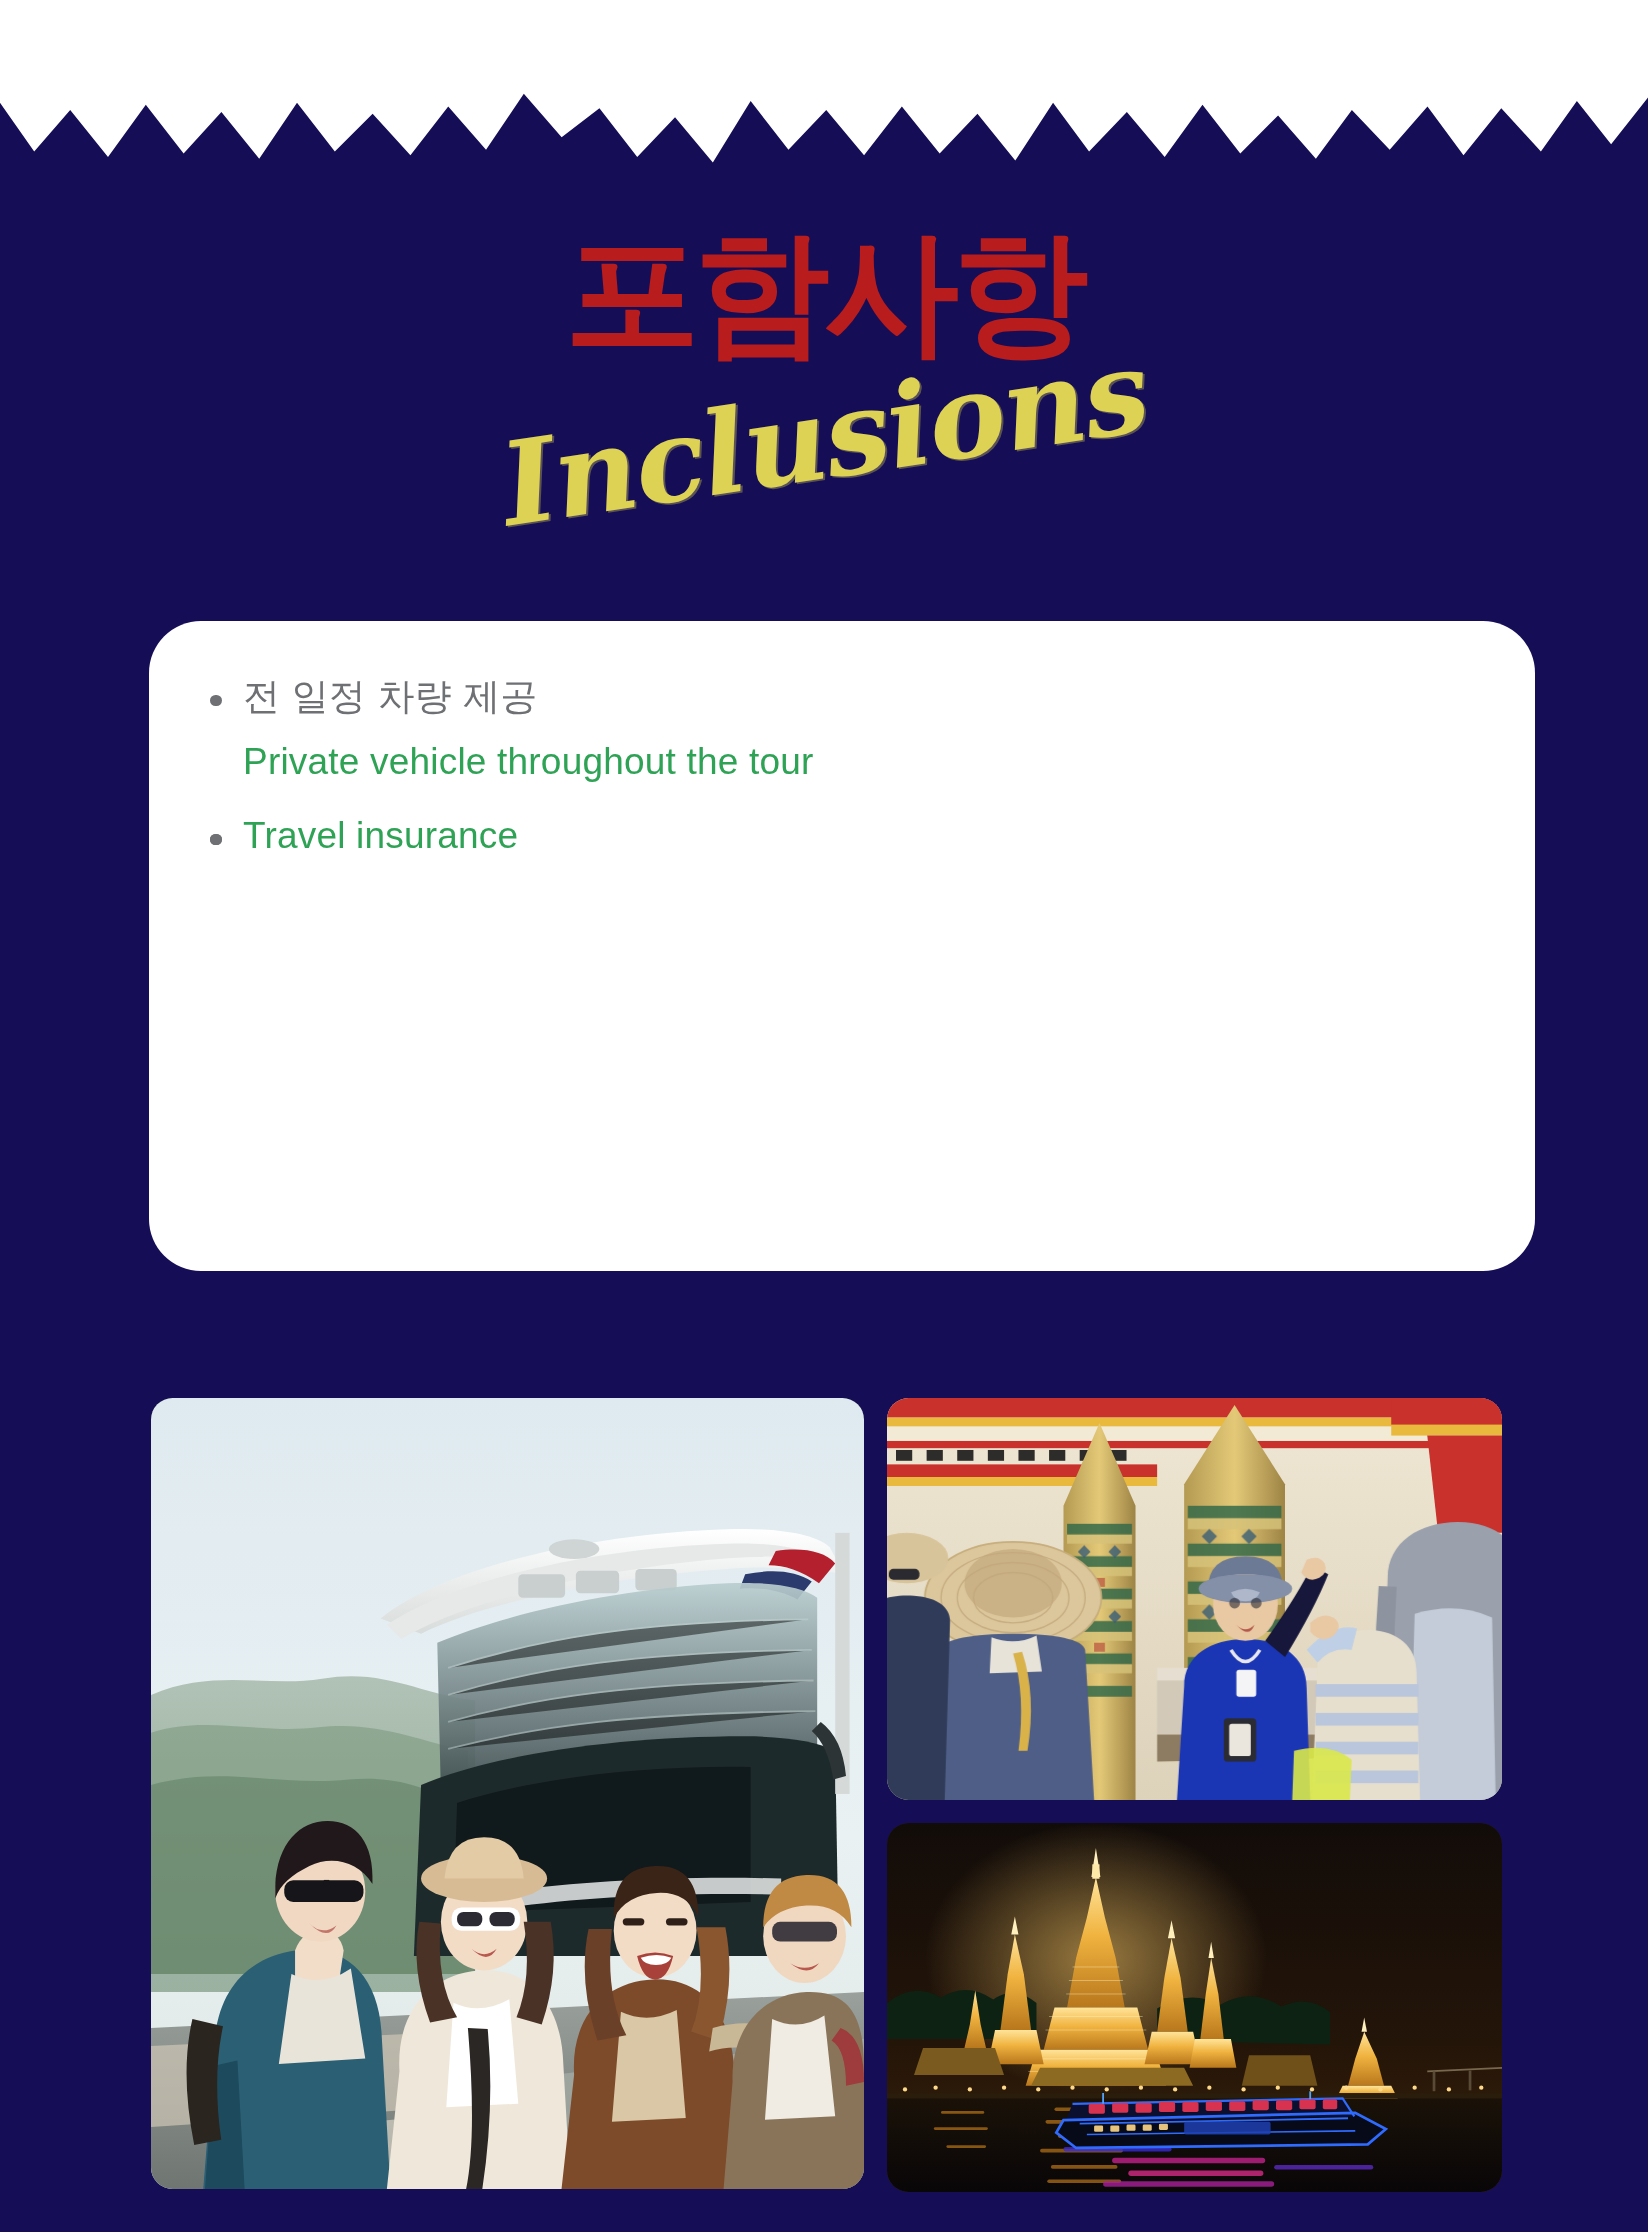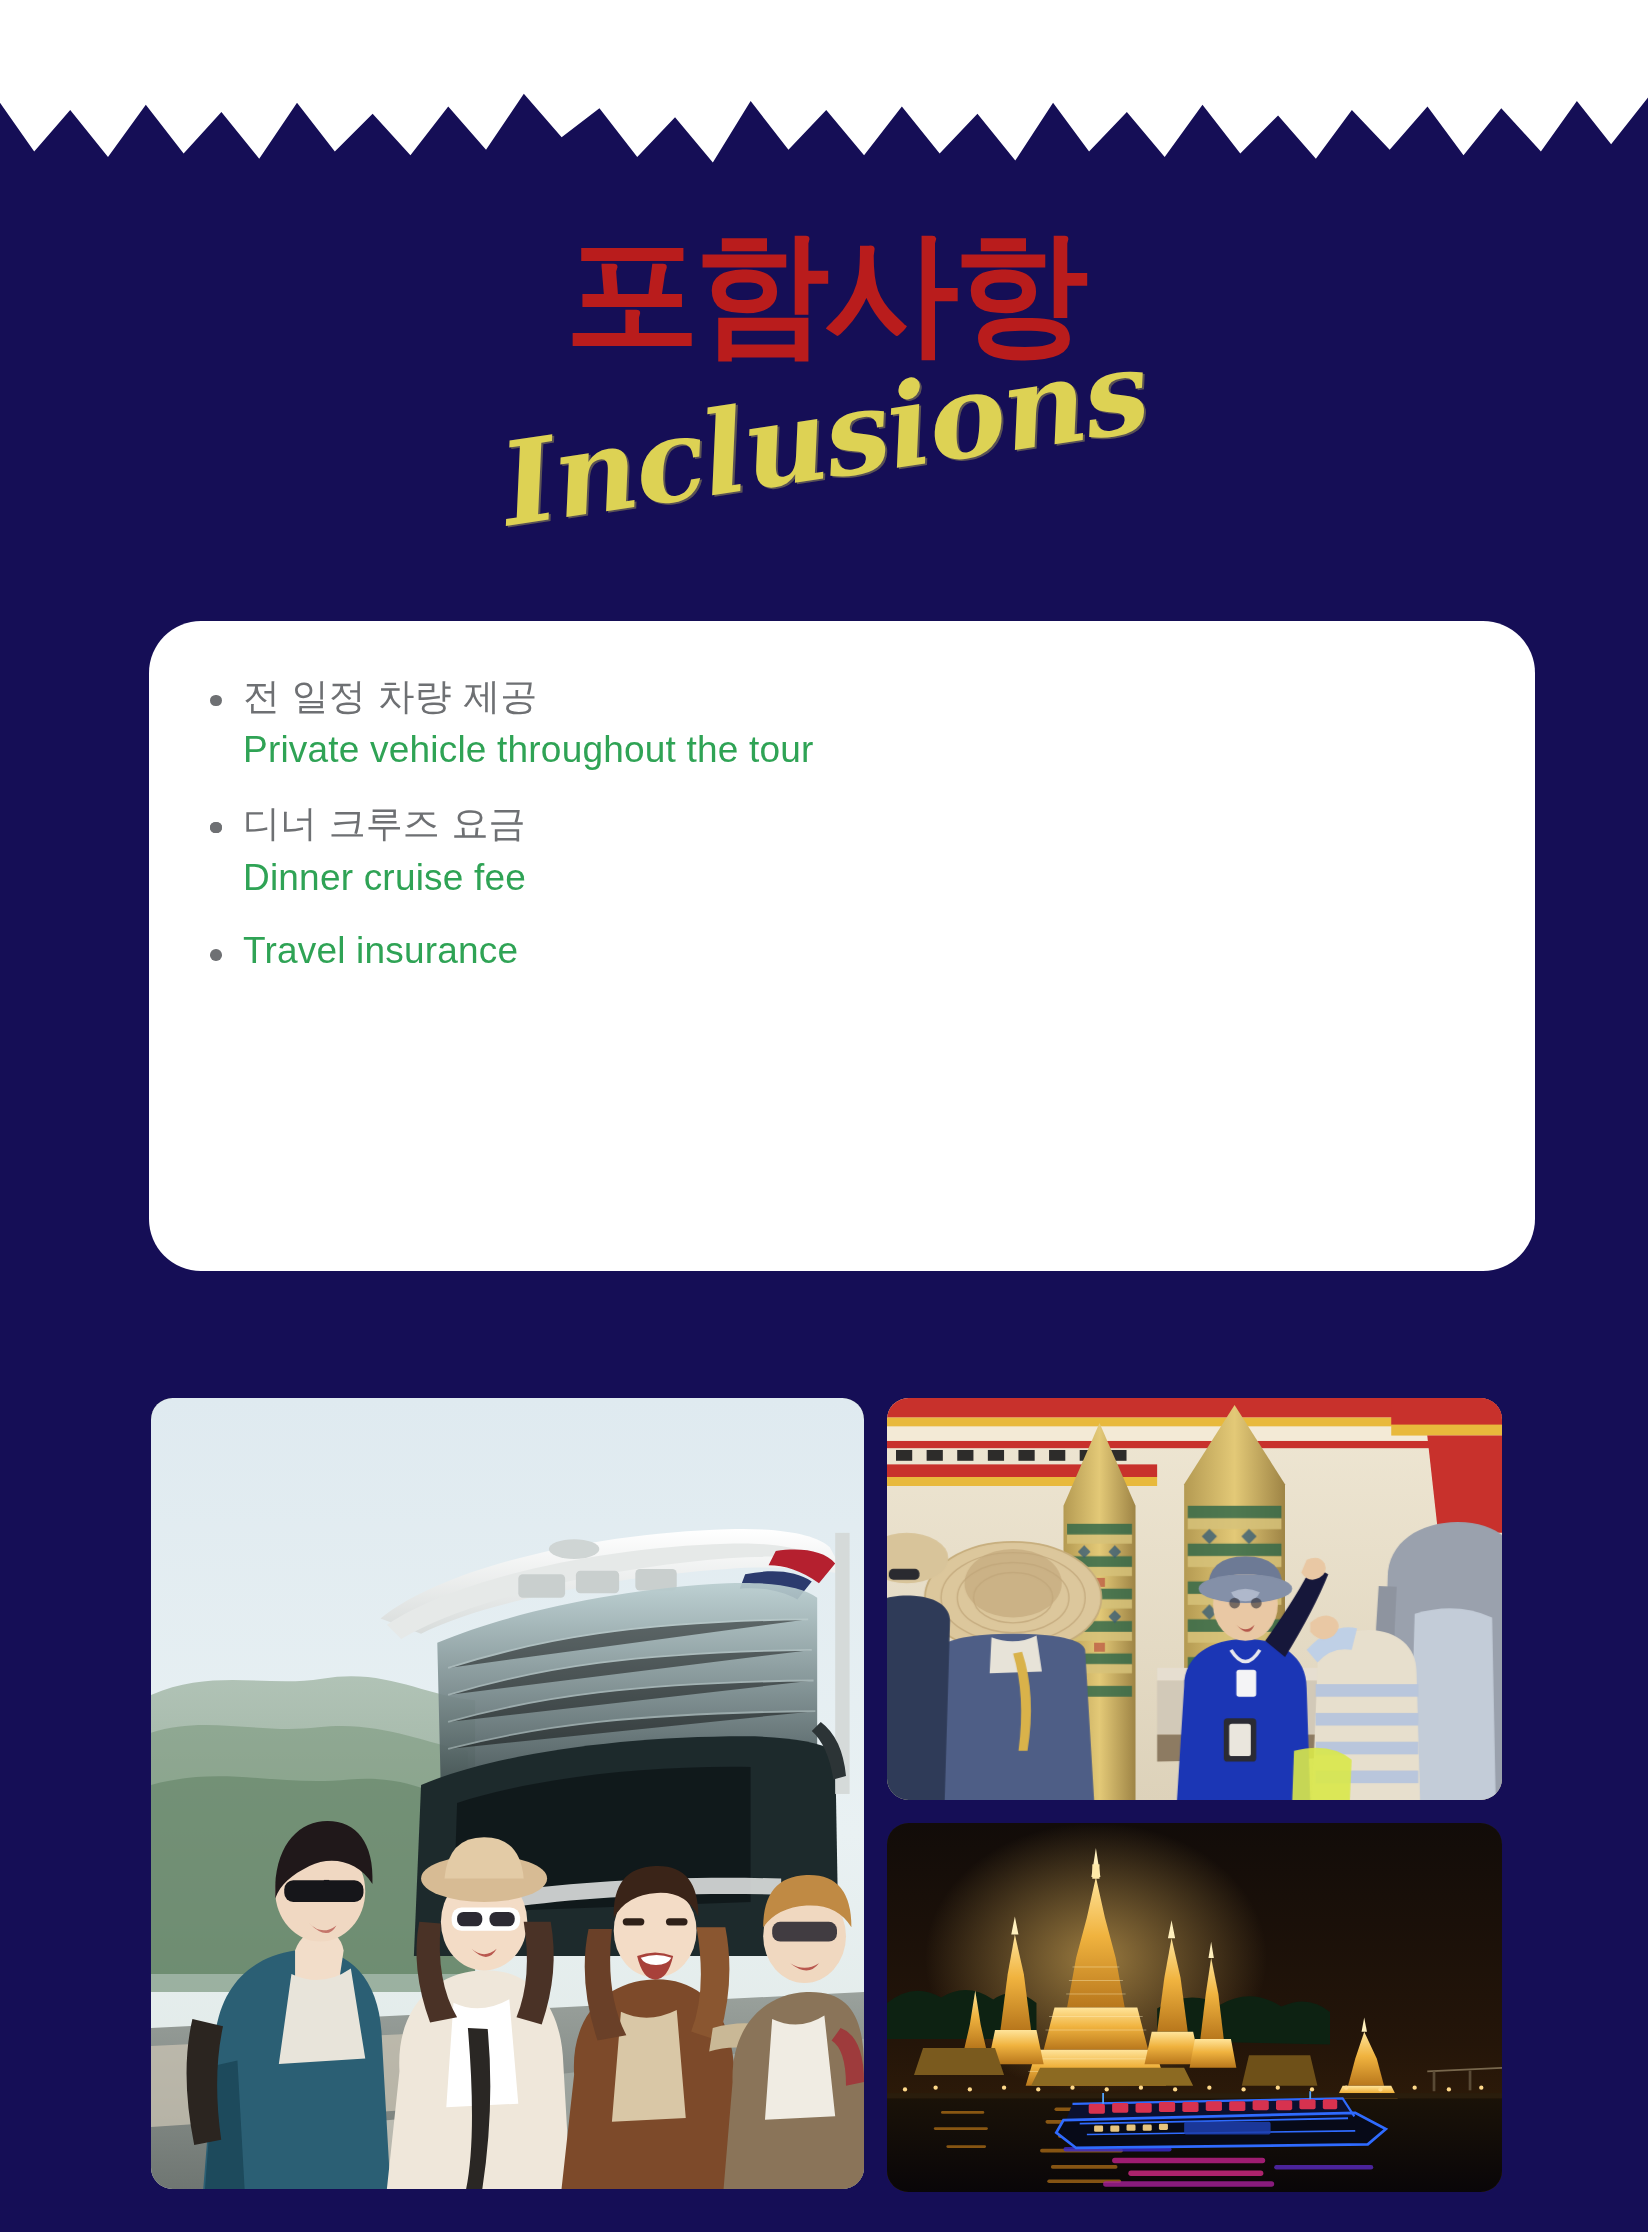--- a/index.html
+++ b/index.html
@@ -94,21 +94,21 @@
     letter-spacing:0px;
   }
   .en{
     display:block;
     color:#2FA355;
     font-family:"Liberation Sans", sans-serif;
     font-size:37px;
     line-height:1.32;
     font-weight:400;
     letter-spacing:0.2px;
-    margin-top:6px;
+    margin-top:18px;
   }
 
   
   #photos{position:absolute;left:0;top:0;width:1648px;height:2232px;}
 
   .photo{
     position:absolute;
     border-radius:21.6px;
     overflow:hidden;
     background:#223;
@@ -152,25 +152,20 @@
       <li class="item">
         <span class="bullet"></span>
         <span class="ko">전 일정 차량 제공</span>
         <span class="en">Private vehicle throughout the tour</span>
       </li>
 
       <li class="item">
         <span class="bullet"></span>
       </li>
 
-      <li class="item">
-        <span class="bullet"></span>
-        <span class="ko">디너 크루즈 요금</span>
-        <span class="en">Dinner cruise fee</span>
-      </li>
 
       <li class="item">
         <span class="bullet"></span>
         <span class="en">Travel insurance</span>
       </li>
 
     </ul>
   </div>
 
   <div id="photos">

